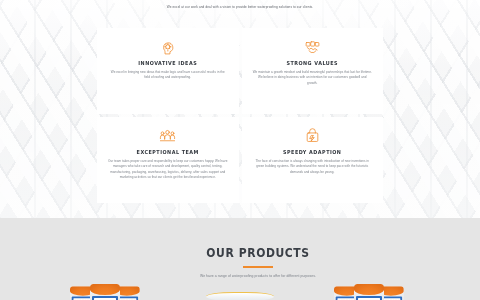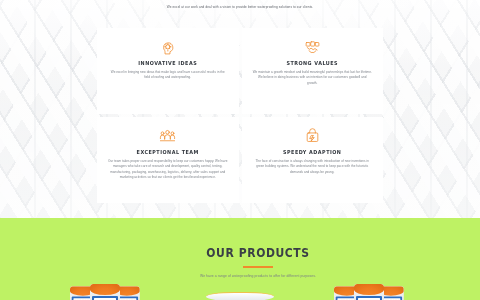--- a/index.html
+++ b/index.html
@@ -75,21 +75,21 @@
   }
   .card-text {
     font-size:3.05px; line-height:1.75;
     color:#7a7f87;
     letter-spacing:.05px;
   }
 
   
   .products {
     position:absolute; left:0; top:218px; width:480px; height:82px;
-    background:#bef264;
+    background:#e5e5e5;
     text-align:center;
     padding-left:36px;
   }
   .products-title {
     margin-top:28px;
     font-family:"DejaVu Sans Condensed","Liberation Sans Narrow","Liberation Sans", sans-serif;
     font-weight:bold;
     font-size:12px;
     letter-spacing:.6px;
     color:#3a3f46;

